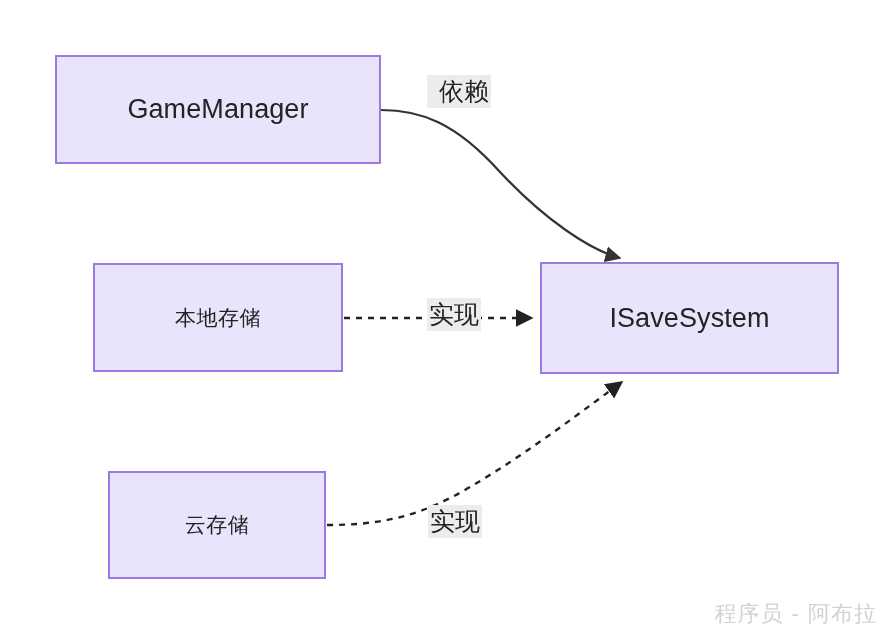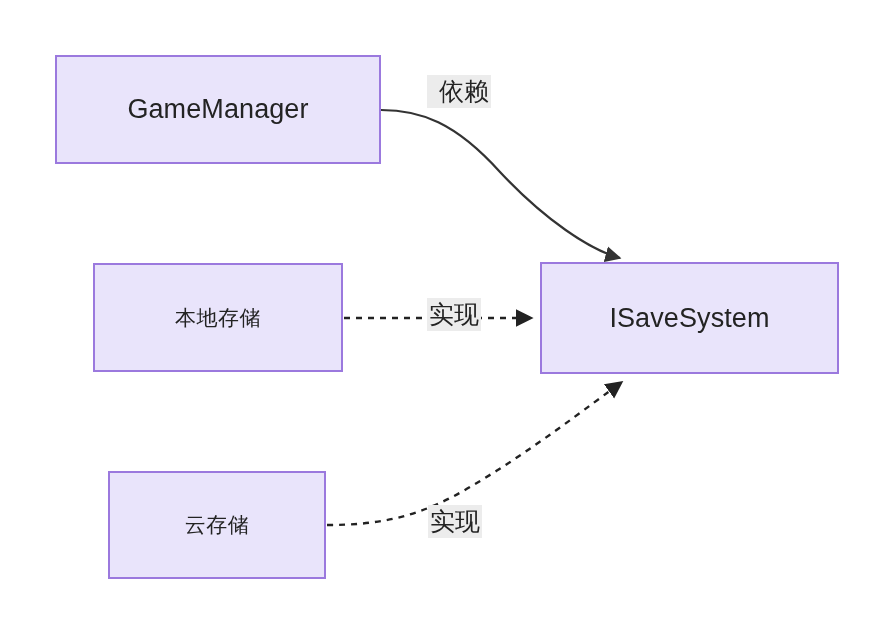--- a/index.html
+++ b/index.html
@@ -149,14 +149,15 @@
   <div class="node node-cjk" id="node-cloud-storage">
     <span class="node-label">云存储</span>
   </div>
 
   <div class="edge-label" id="edge-label-depends">依赖</div>
 
   <div class="edge-label" id="edge-label-impl-local">实现</div>
 
   <div class="edge-label" id="edge-label-impl-cloud">实现</div>
 
+  <div id="watermark">程序员 - 阿布拉</div>
 
 </div>
 
 </body></html>

